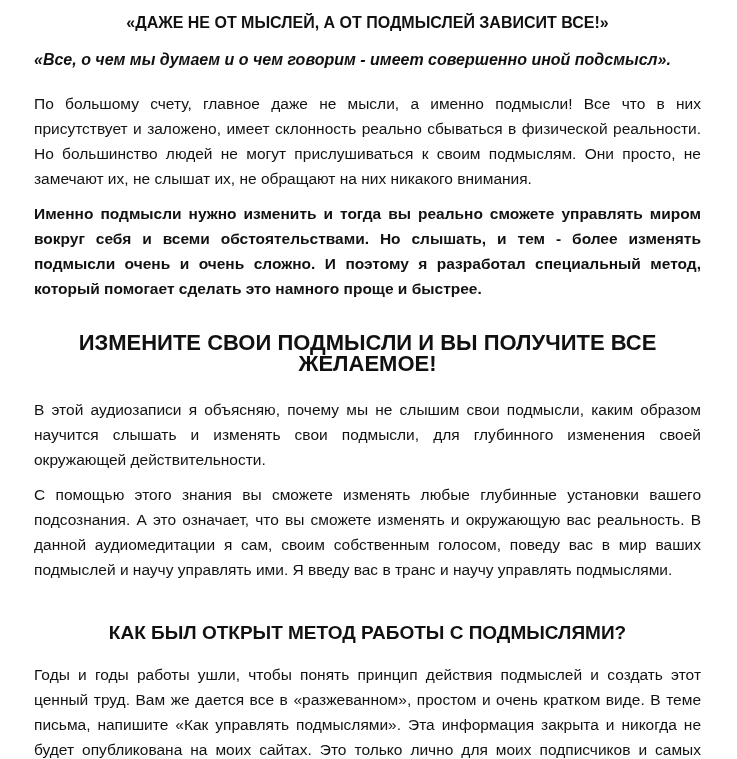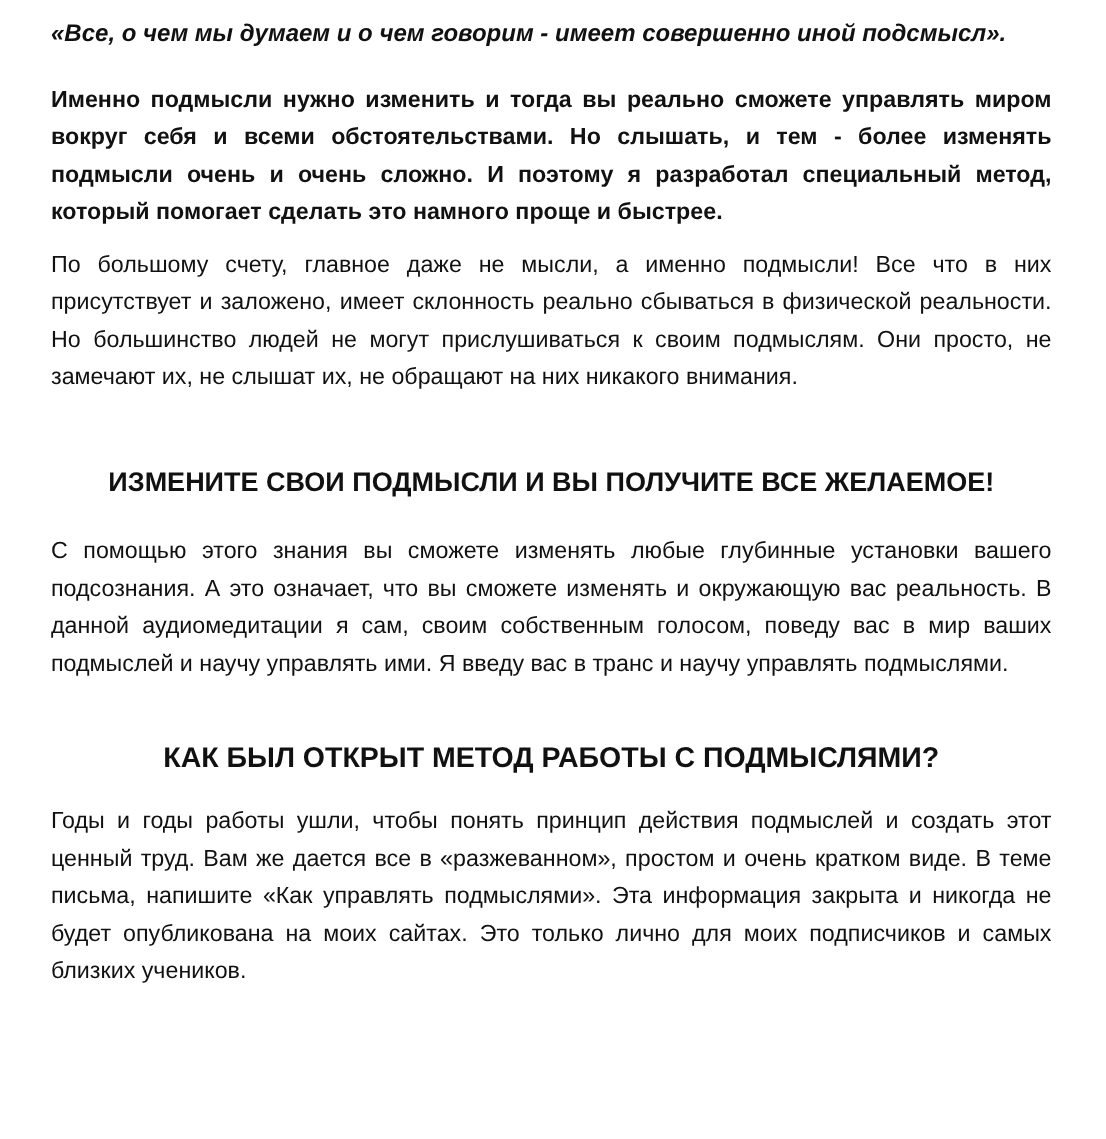--- a/index.html
+++ b/index.html
@@ -33,45 +33,47 @@
   p.body-para {
     font-size: 15.5px;
     line-height: 25px;
     text-align: justify;
     margin: 0 0 10px 0;
   }
   p.body-para.bold {
     font-weight: bold;
   }
   h2.section-heading {
-    font-size: 18px;
+    font-size: 22px;
     line-height: 21px;
     font-weight: bold;
     text-align: center;
-    margin: 47px 0 23px 0;
+    margin: 31px 0 23px 0;
   }
   h2.section-heading.smaller {
     font-size: 19px;
     margin: 40px 0 19px 0;
   }
 </style>
 </head>
 <body>
 
 <div class="page">
 
+  <h1 class="doc-title">«ДАЖЕ НЕ ОТ МЫСЛЕЙ, А ОТ ПОДМЫСЛЕЙ ЗАВИСИТ ВСЕ!»</h1>
 
   <p class="doc-subtitle">«Все, о чем мы думаем и о чем говорим - имеет совершенно иной подсмысл».</p>
 
+  <p class="body-para">По большому счету, главное даже не мысли, а именно подмысли! Все что в них присутствует и заложено, имеет склонность реально сбываться в физической реальности. Но большинство людей не могут прислушиваться к своим подмыслям. Они просто, не замечают их, не слышат их, не обращают на них никакого внимания.</p>
+
   <p class="body-para bold">Именно подмысли нужно изменить и тогда вы реально сможете управлять миром вокруг себя и всеми обстоятельствами. Но слышать, и тем - более изменять подмысли очень и очень сложно. И поэтому я разработал специальный метод, который помогает сделать это намного проще и быстрее.</p>
-
-  <p class="body-para">По большому счету, главное даже не мысли, а именно подмысли! Все что в них присутствует и заложено, имеет склонность реально сбываться в физической реальности. Но большинство людей не могут прислушиваться к своим подмыслям. Они просто, не замечают их, не слышат их, не обращают на них никакого внимания.</p>
 
   <h2 class="section-heading">ИЗМЕНИТЕ СВОИ ПОДМЫСЛИ И ВЫ ПОЛУЧИТЕ ВСЕ ЖЕЛАЕМОЕ!</h2>
 
+  <p class="body-para">В этой аудиозаписи я объясняю, почему мы не слышим свои подмысли, каким образом научится слышать и изменять свои подмысли, для глубинного изменения своей окружающей действительности.</p>
 
   <p class="body-para">С помощью этого знания вы сможете изменять любые глубинные установки вашего подсознания. А это означает, что вы сможете изменять и окружающую вас реальность. В данной аудиомедитации я сам, своим собственным голосом, поведу вас в мир ваших подмыслей и научу управлять ими. Я введу вас в транс и научу управлять подмыслями.</p>
 
   <h2 class="section-heading smaller">КАК БЫЛ ОТКРЫТ МЕТОД РАБОТЫ С ПОДМЫСЛЯМИ?</h2>
 
   <p class="body-para">Годы и годы работы ушли, чтобы понять принцип действия подмыслей и создать этот ценный труд. Вам же дается все в «разжеванном», простом и очень кратком виде. В теме письма, напишите «Как управлять подмыслями». Эта информация закрыта и никогда не будет опубликована на моих сайтах. Это только лично для моих подписчиков и самых близких учеников.</p>
 
 </div>
 
 </body></html>

